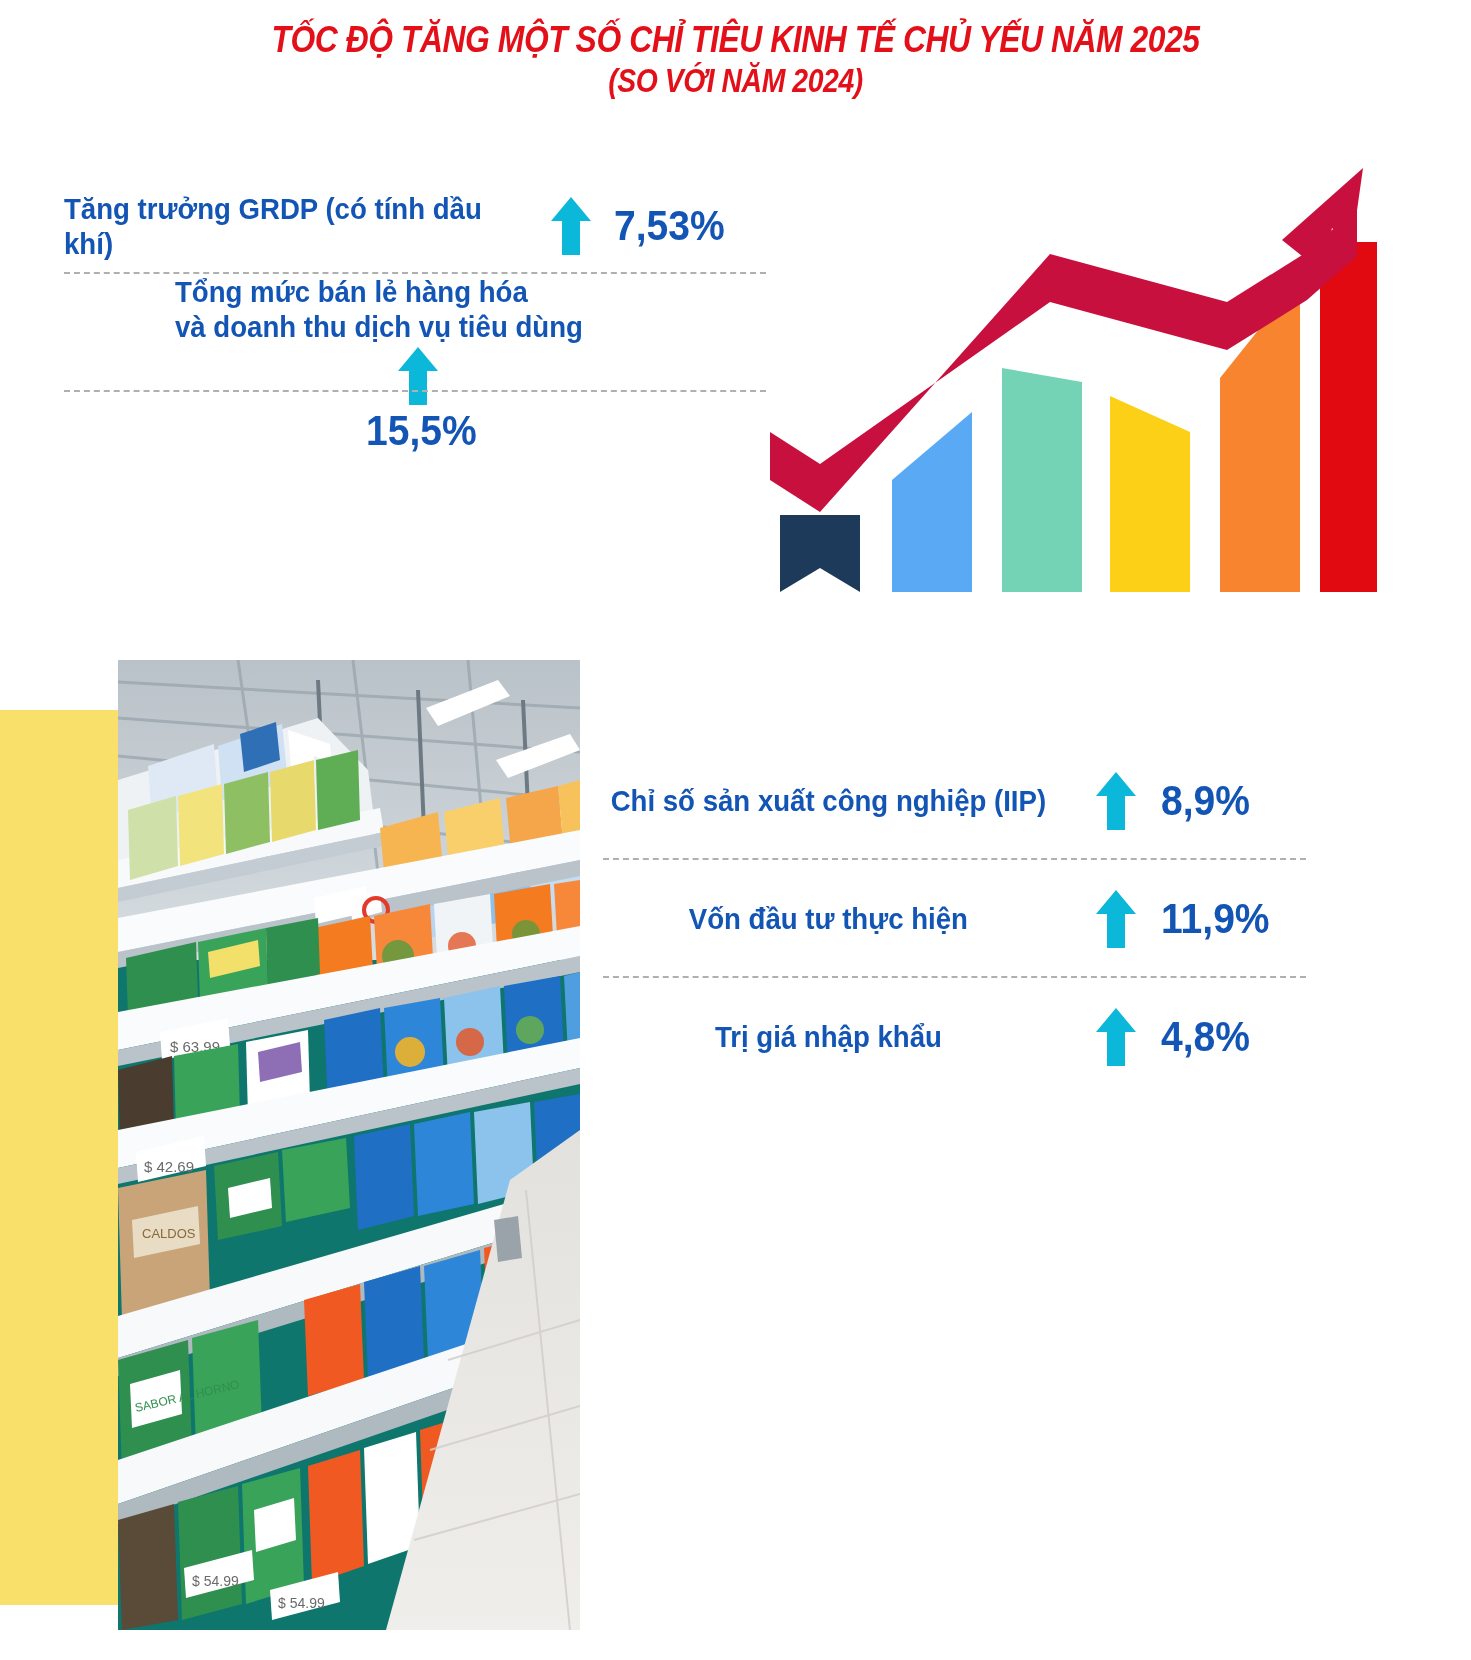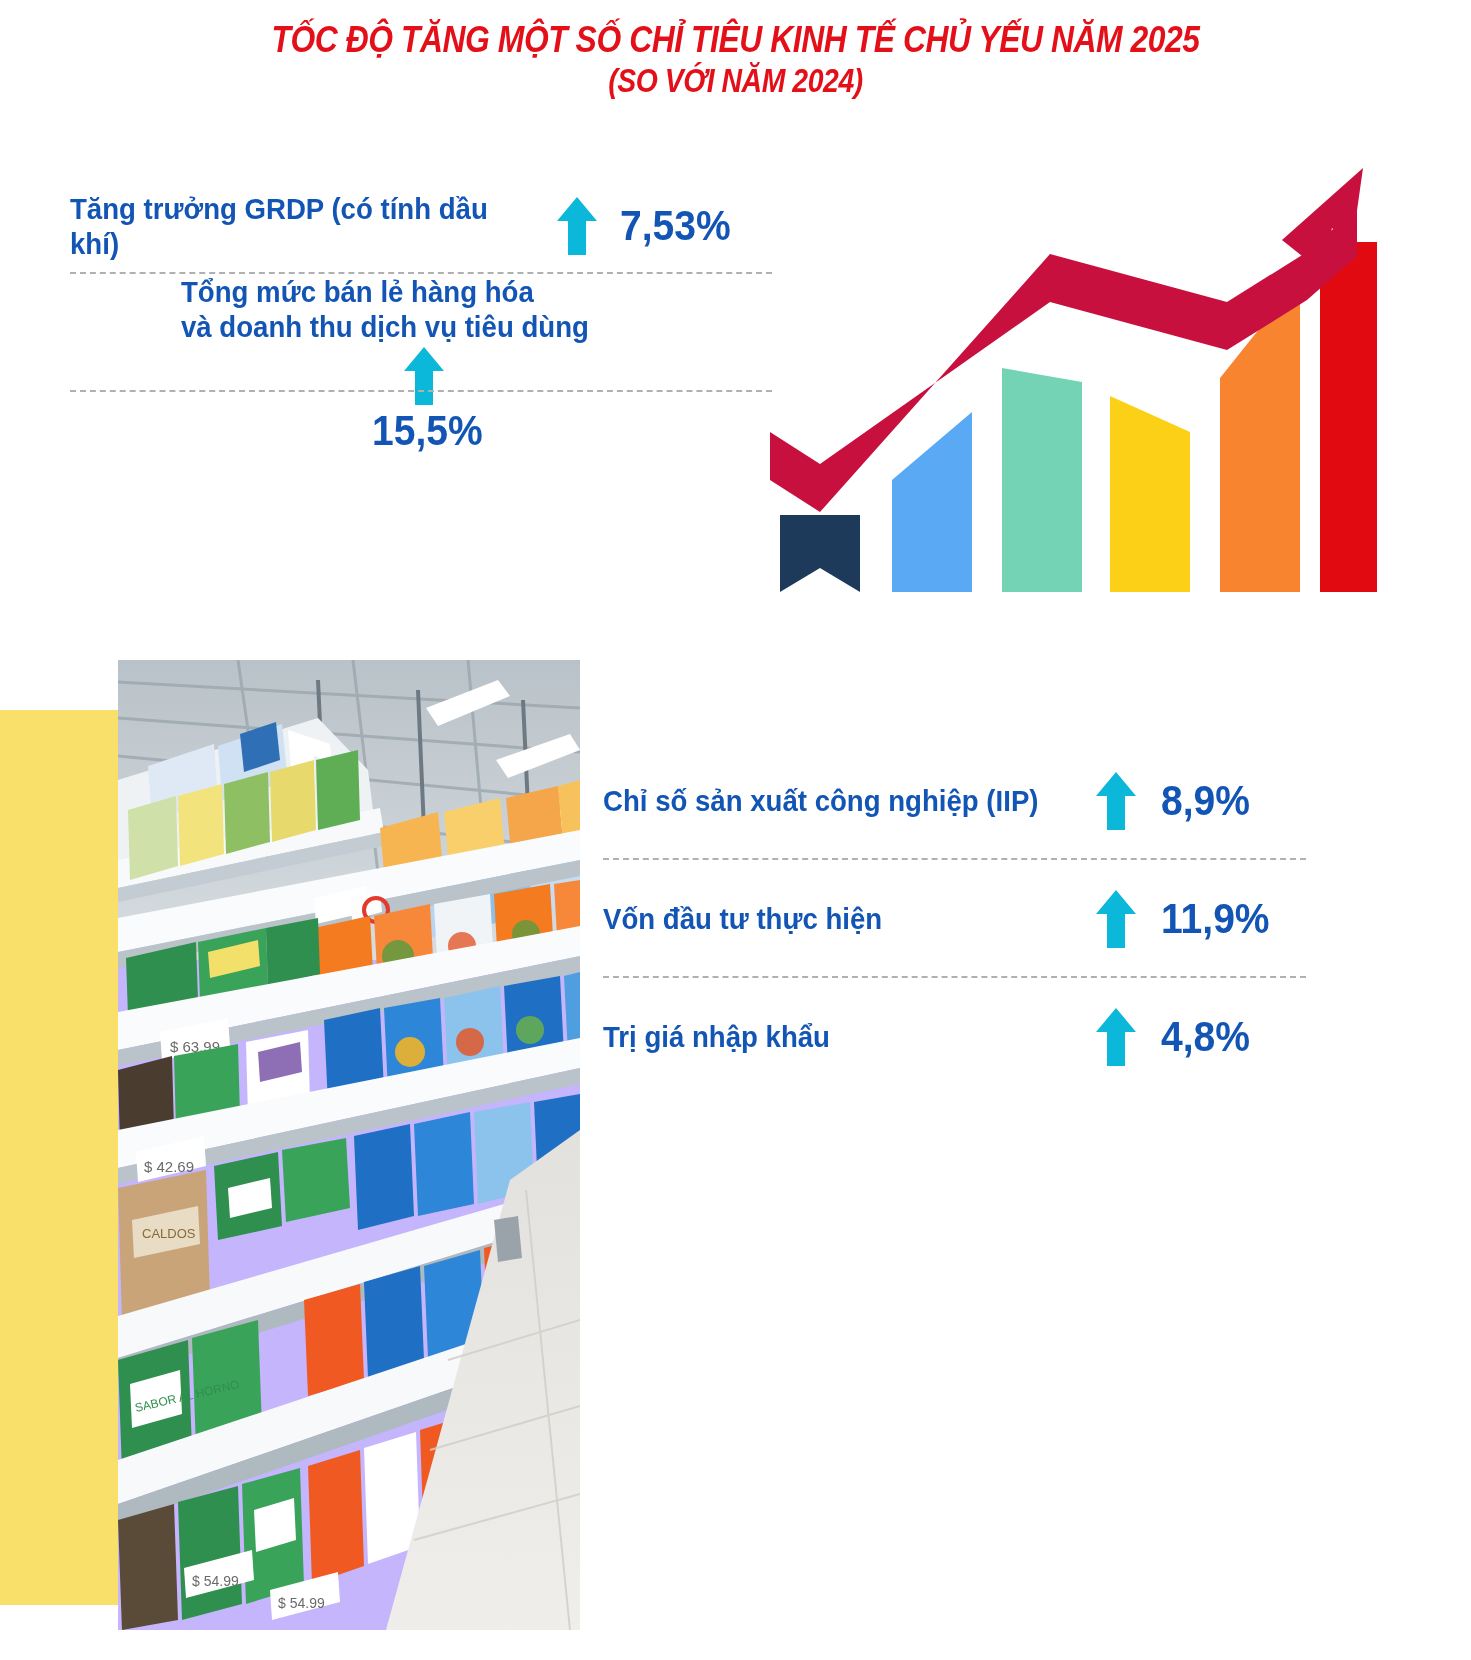--- a/index.html
+++ b/index.html
@@ -75,21 +75,21 @@
     left: 0;
     right: 0;
     bottom: 0;
     height: 0;
     border-top: 2px dashed #b0b0b0;
   }
 
   
   #top-left-list {
     position: absolute;
-    left: 70px;
+    left: 64px;
     top: 178px;
     width: 702px;
   }
   #top-left-list .stat-row {
     height: 96px;
     padding-right: 0;
   }
   #top-left-list .stat-row.tall { height: 118px; flex-direction: column; }
   #top-left-list .stat-label {
     font-size: 30px;
@@ -101,21 +101,21 @@
     margin-left: 22px;
   }
 
   
   #bottom-right-list {
     position: absolute;
     left: 603px;
     top: 742px;
     width: 703px;
   }
-  #bottom-right-list .stat-row { height: 118px; }
+  #bottom-right-list .stat-row { height: 118px; text-align: center; }
   #bottom-right-list .stat-label {
     font-size: 30px;
     width: 490px;
   }
   #bottom-right-list .stat-arrow { margin-left: 2px; }
   #bottom-right-list .stat-value {
     font-size: 42px;
     margin-left: 24px;
   }
 
@@ -137,21 +137,21 @@
     height: 895px;
     background: #f9e06a;
   }
   #photo {
     position: absolute;
     left: 118px;
     top: 660px;
     width: 462px;
     height: 970px;
     overflow: hidden;
-    background: #c4b5fd;
+    background: #0f766e;
   }
   #photo svg { display: block; }
 </style>
 </head>
 <body>
 
 <div id="page">
 
   <div class="title-block">
     <div class="title-line l1">TỐC ĐỘ TĂNG MỘT SỐ CHỈ TIÊU KINH TẾ CHỦ YẾU NĂM 2025</div>

